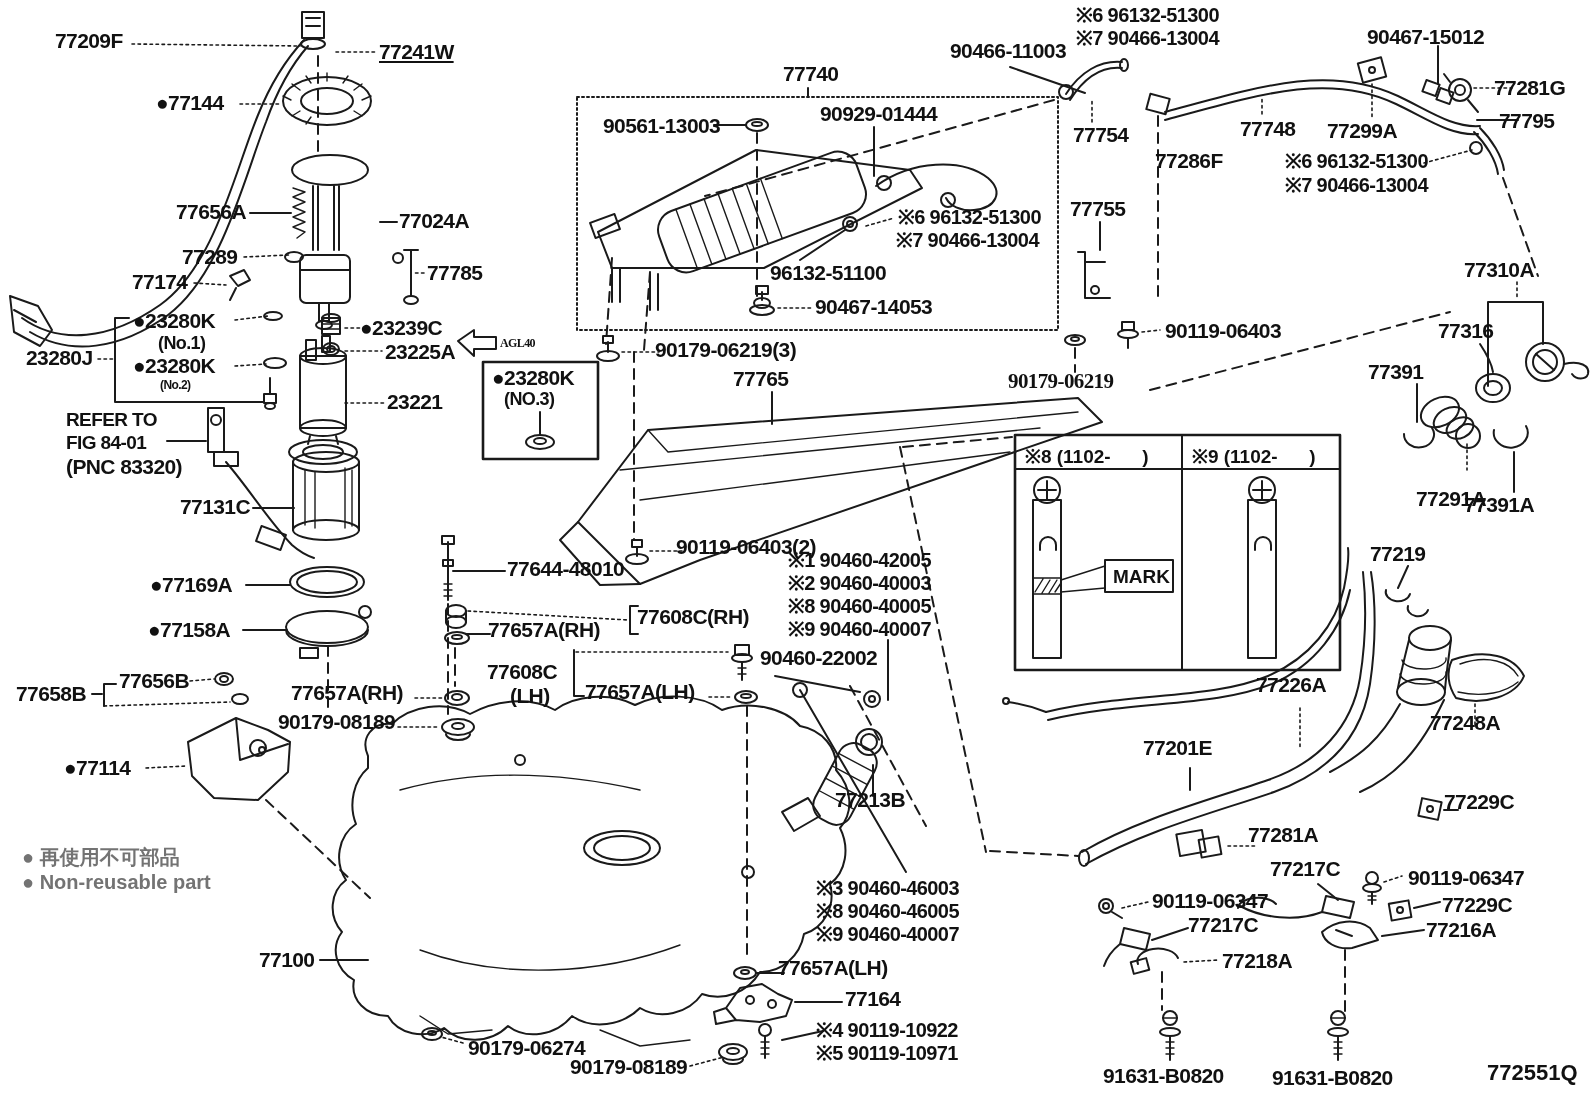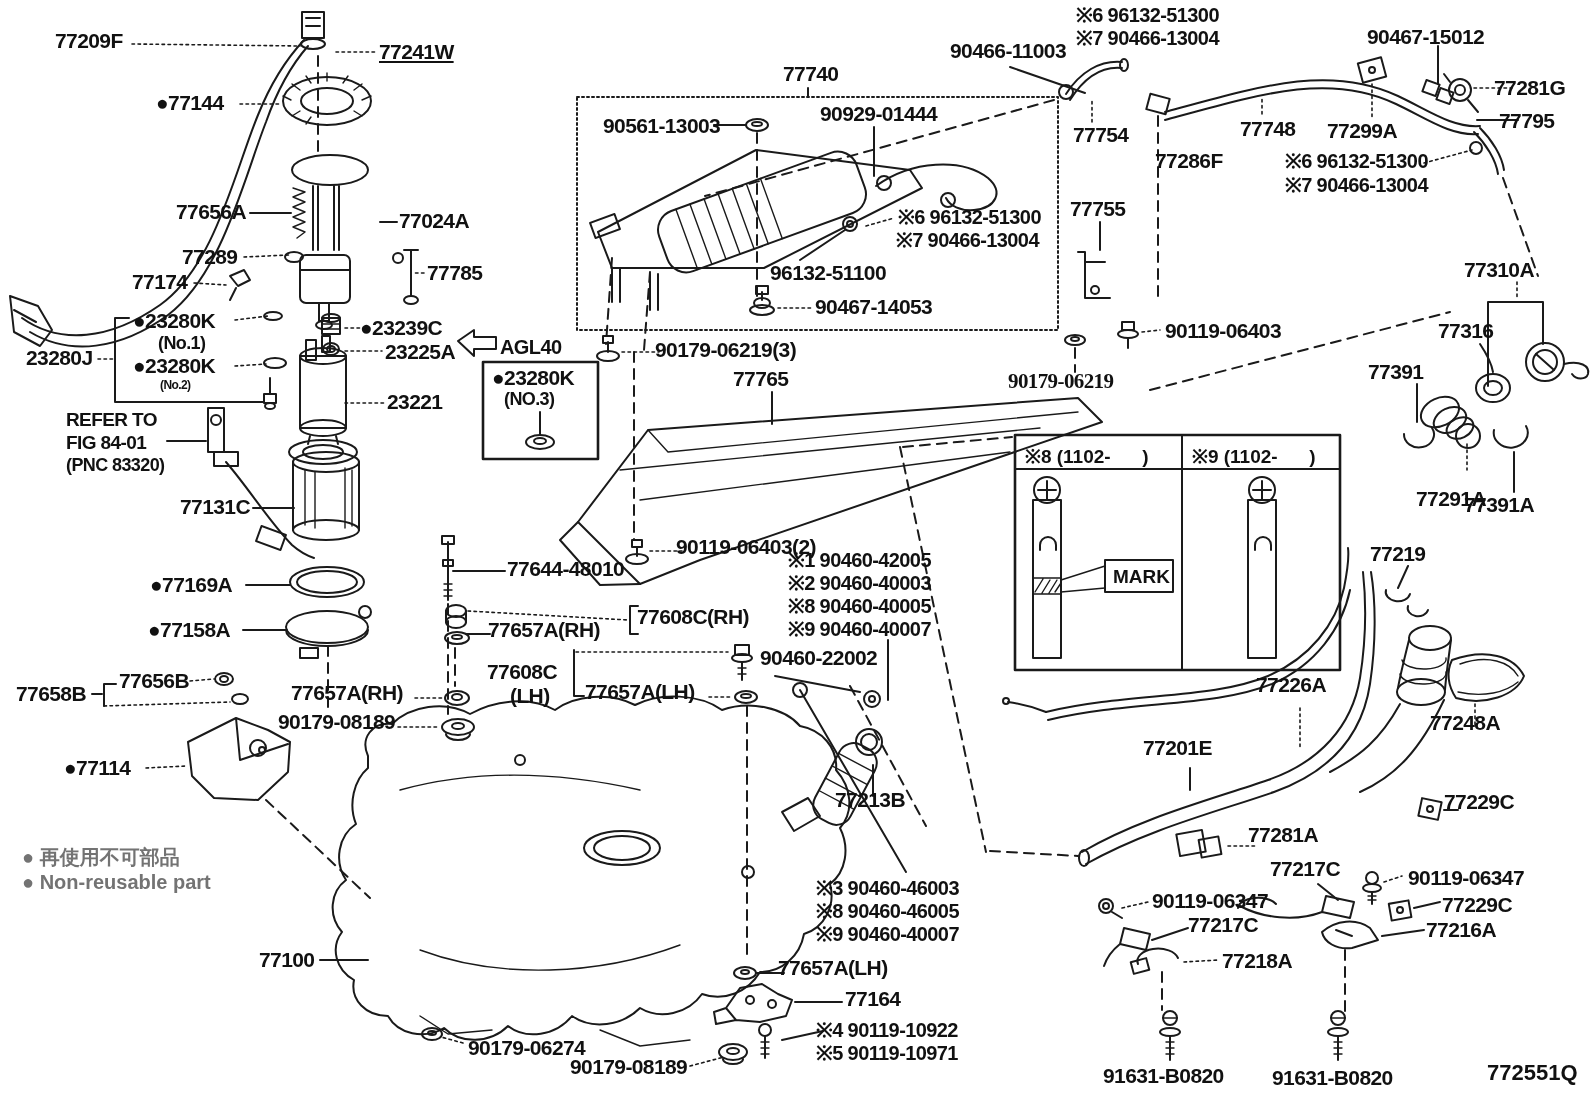--- a/index.html
+++ b/index.html
@@ -354,37 +354,37 @@
       <div class="lbl" style="left: 133px; top: 310px;">●23280K</div>
       <div class="lbl" style="left: 158px; top: 334px; font-size: 18px;">(No.1)</div>
       <div class="lbl" style="left: 360px; top: 317px;">●23239C</div>
       <div class="lbl" style="left: 385px; top: 341px;">23225A</div>
       <div class="lbl" style="left: 26px; top: 347px;">23280J</div>
       <div class="lbl" style="left: 133px; top: 355px;">●23280K</div>
       <div class="lbl" style="left: 160px; top: 379px; font-size: 12px;">(No.2)</div>
       <div class="lbl" style="left: 387px; top: 391px;">23221</div>
       <div class="lbl" style="left: 66px; top: 410px; font-size: 19px;">REFER TO</div>
       <div class="lbl" style="left: 66px; top: 433px; font-size: 19px;">FIG 84-01</div>
-      <div class="lbl" style="left: 66px; top: 456px; font-size: 18px;">(PNC 83320)</div>
+      <div class="lbl" style="left: 66px; top: 456px; font-size: 21px;">(PNC 83320)</div>
       <div class="lbl" style="left: 180px; top: 496px;">77131C</div>
       <div class="lbl" style="left: 150px; top: 574px;">●77169A</div>
       <div class="lbl" style="left: 148px; top: 619px;">●77158A</div>
       <div class="lbl" style="left: 119px; top: 670px;">77656B</div>
       <div class="lbl" style="left: 16px; top: 683px;">77658B</div>
       <div class="lbl" style="left: 64px; top: 757px;">●77114</div>
       <div class="lbl" style="left: 259px; top: 949px;">77100</div>
       <div class="lbl" style="left: 783px; top: 63px;">77740</div>
       <div class="lbl" style="left: 603px; top: 115px;">90561-13003</div>
       <div class="lbl" style="left: 820px; top: 103px;">90929-01444</div>
       <div class="lbl" style="left: 898px; top: 207px; font-size: 20px;">※6 96132-51300</div>
       <div class="lbl" style="left: 896px; top: 230px; font-size: 20px;">※7 90466-13004</div>
       <div class="lbl" style="left: 770px; top: 262px;">96132-51100</div>
       <div class="lbl" style="left: 815px; top: 296px;">90467-14053</div>
       <div class="lbl" style="left: 655px; top: 339px;">90179-06219(3)</div>
-      <div class="lbl" style="left: 500px; top: 337px; font-size: 20px;">AGL40</div>
+      <div class="lbl" style="left: 500px; top: 337px; font-size: 12px; font-family: Liberation Serif, serif;">AGL40</div>
       <div class="lbl" style="left: 492px; top: 367px;">●23280K</div>
       <div class="lbl" style="left: 504px; top: 390px; font-size: 18px;">(NO.3)</div>
       <div class="lbl" style="left: 733px; top: 368px;">77765</div>
       <div class="lbl" style="left: 676px; top: 536px;">90119-06403(2)</div>
       <div class="lbl" style="left: 507px; top: 558px;">77644-48010</div>
       <div class="lbl" style="left: 788px; top: 550px; font-size: 20px;">※1 90460-42005</div>
       <div class="lbl" style="left: 788px; top: 573px; font-size: 20px;">※2 90460-40003</div>
       <div class="lbl" style="left: 788px; top: 596px; font-size: 20px;">※8 90460-40005</div>
       <div class="lbl" style="left: 788px; top: 619px; font-size: 20px;">※9 90460-40007</div>
       <div class="lbl" style="left: 637px; top: 606px;">77608C(RH)</div>

